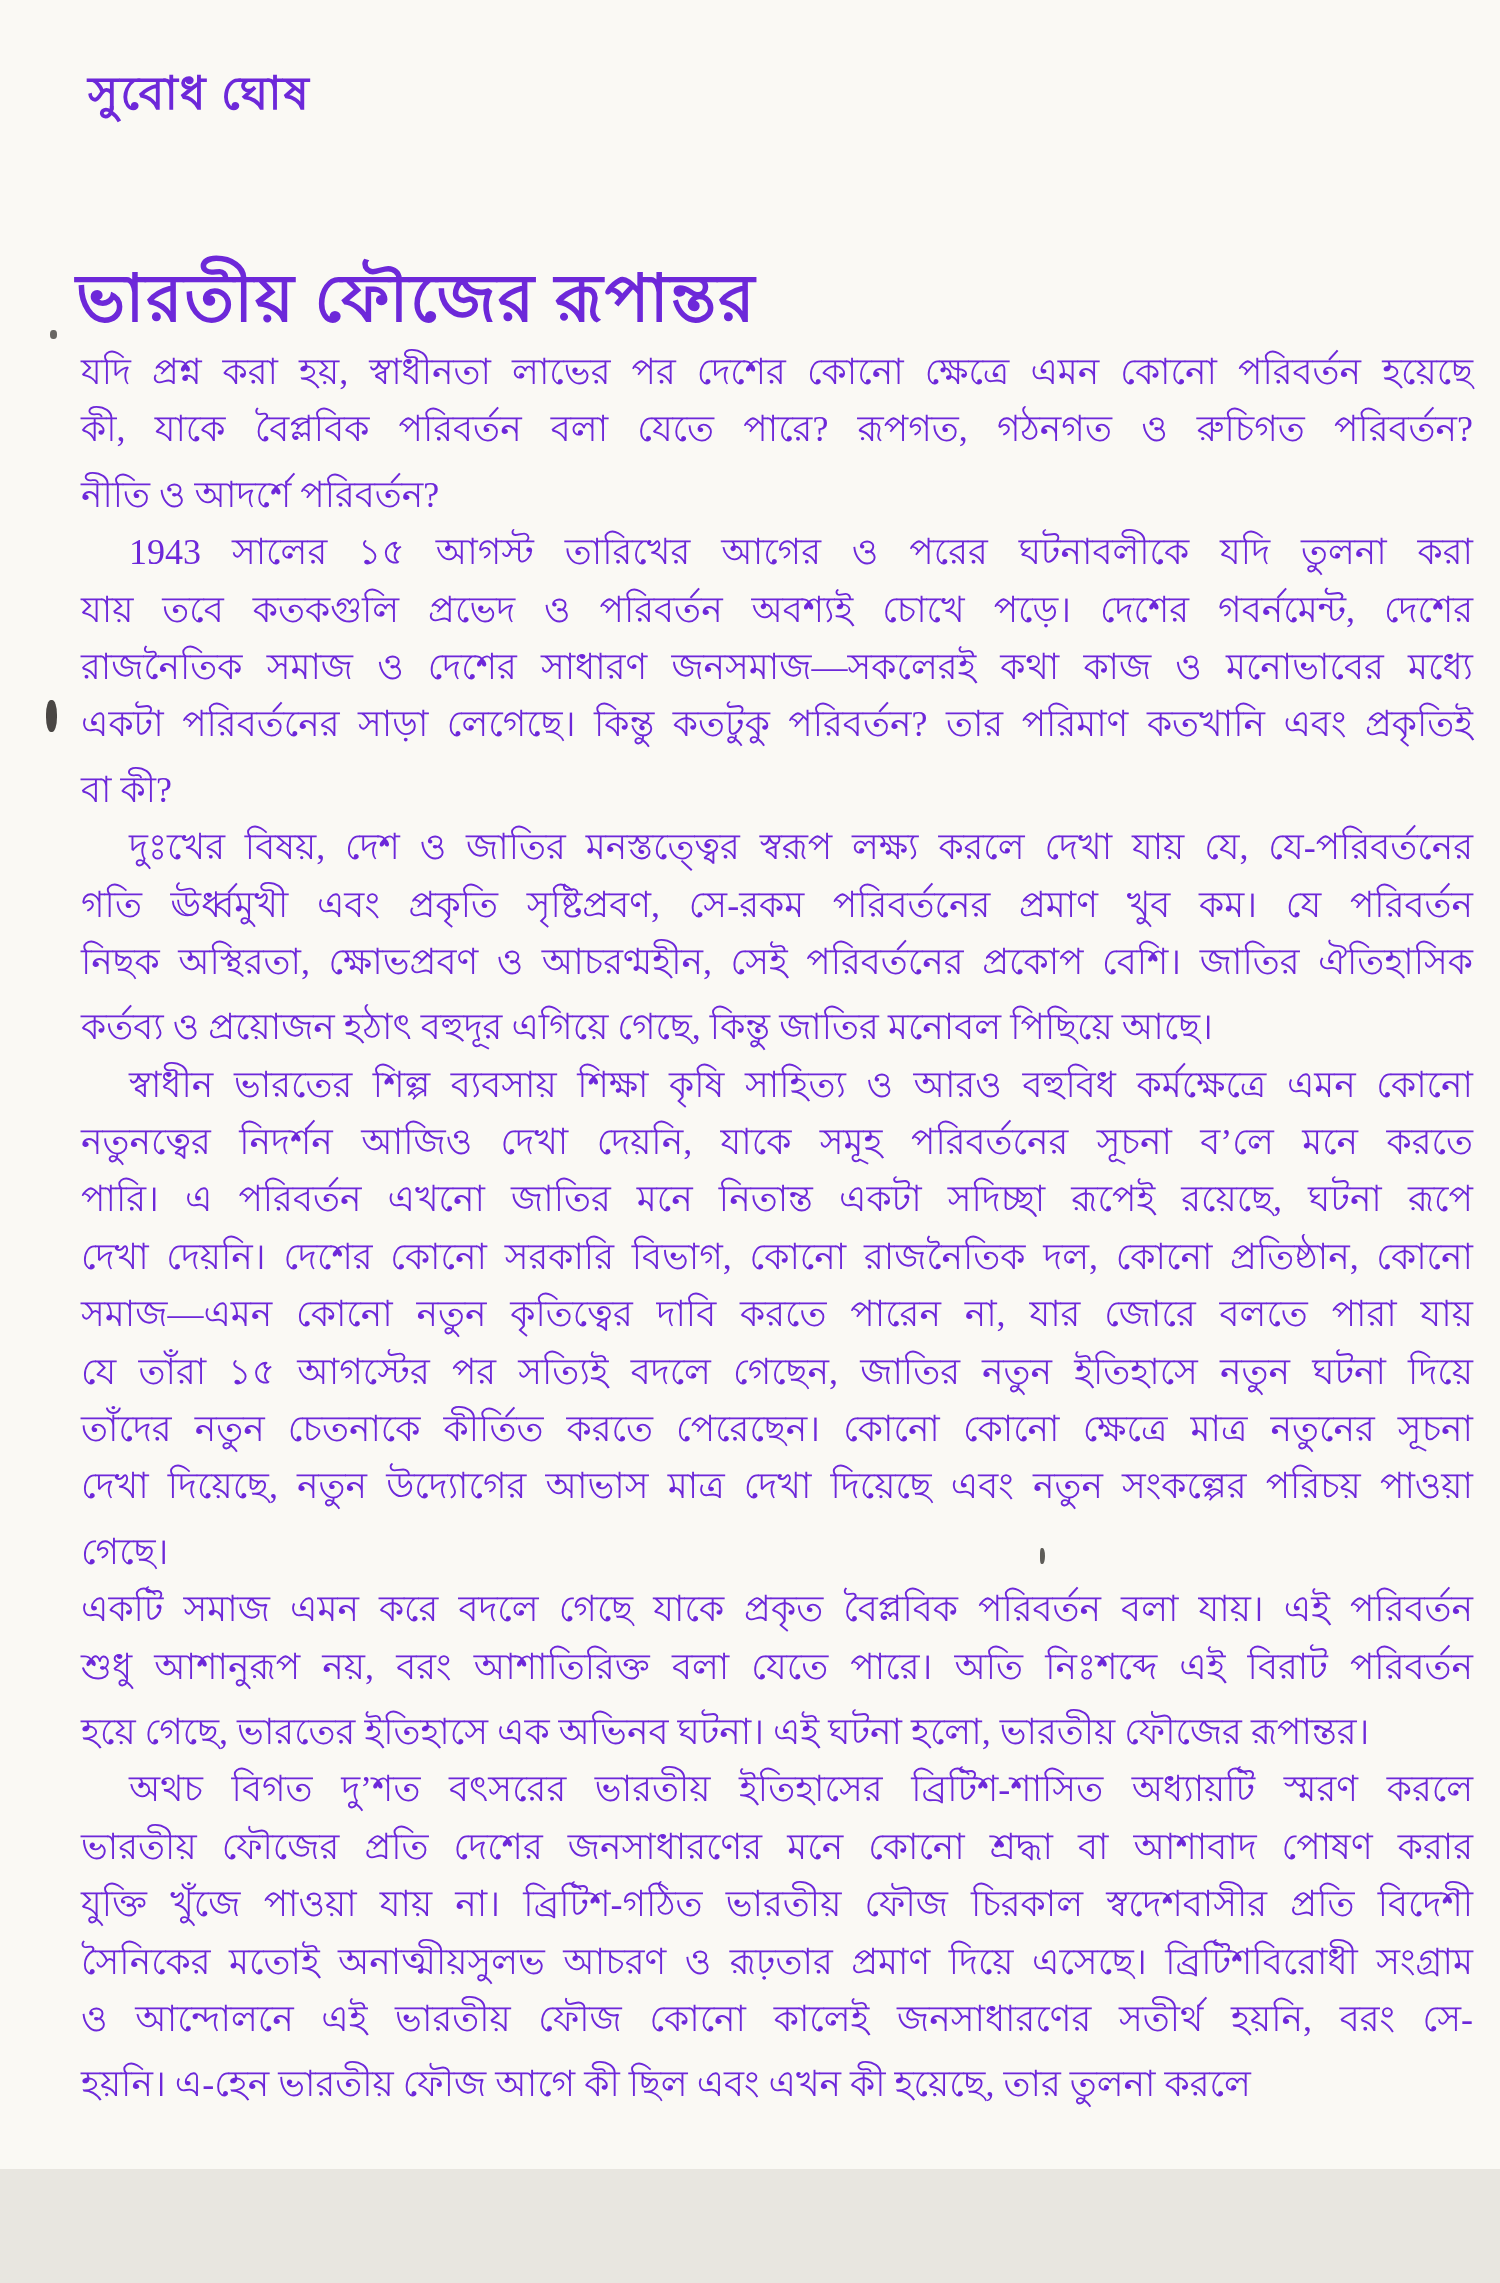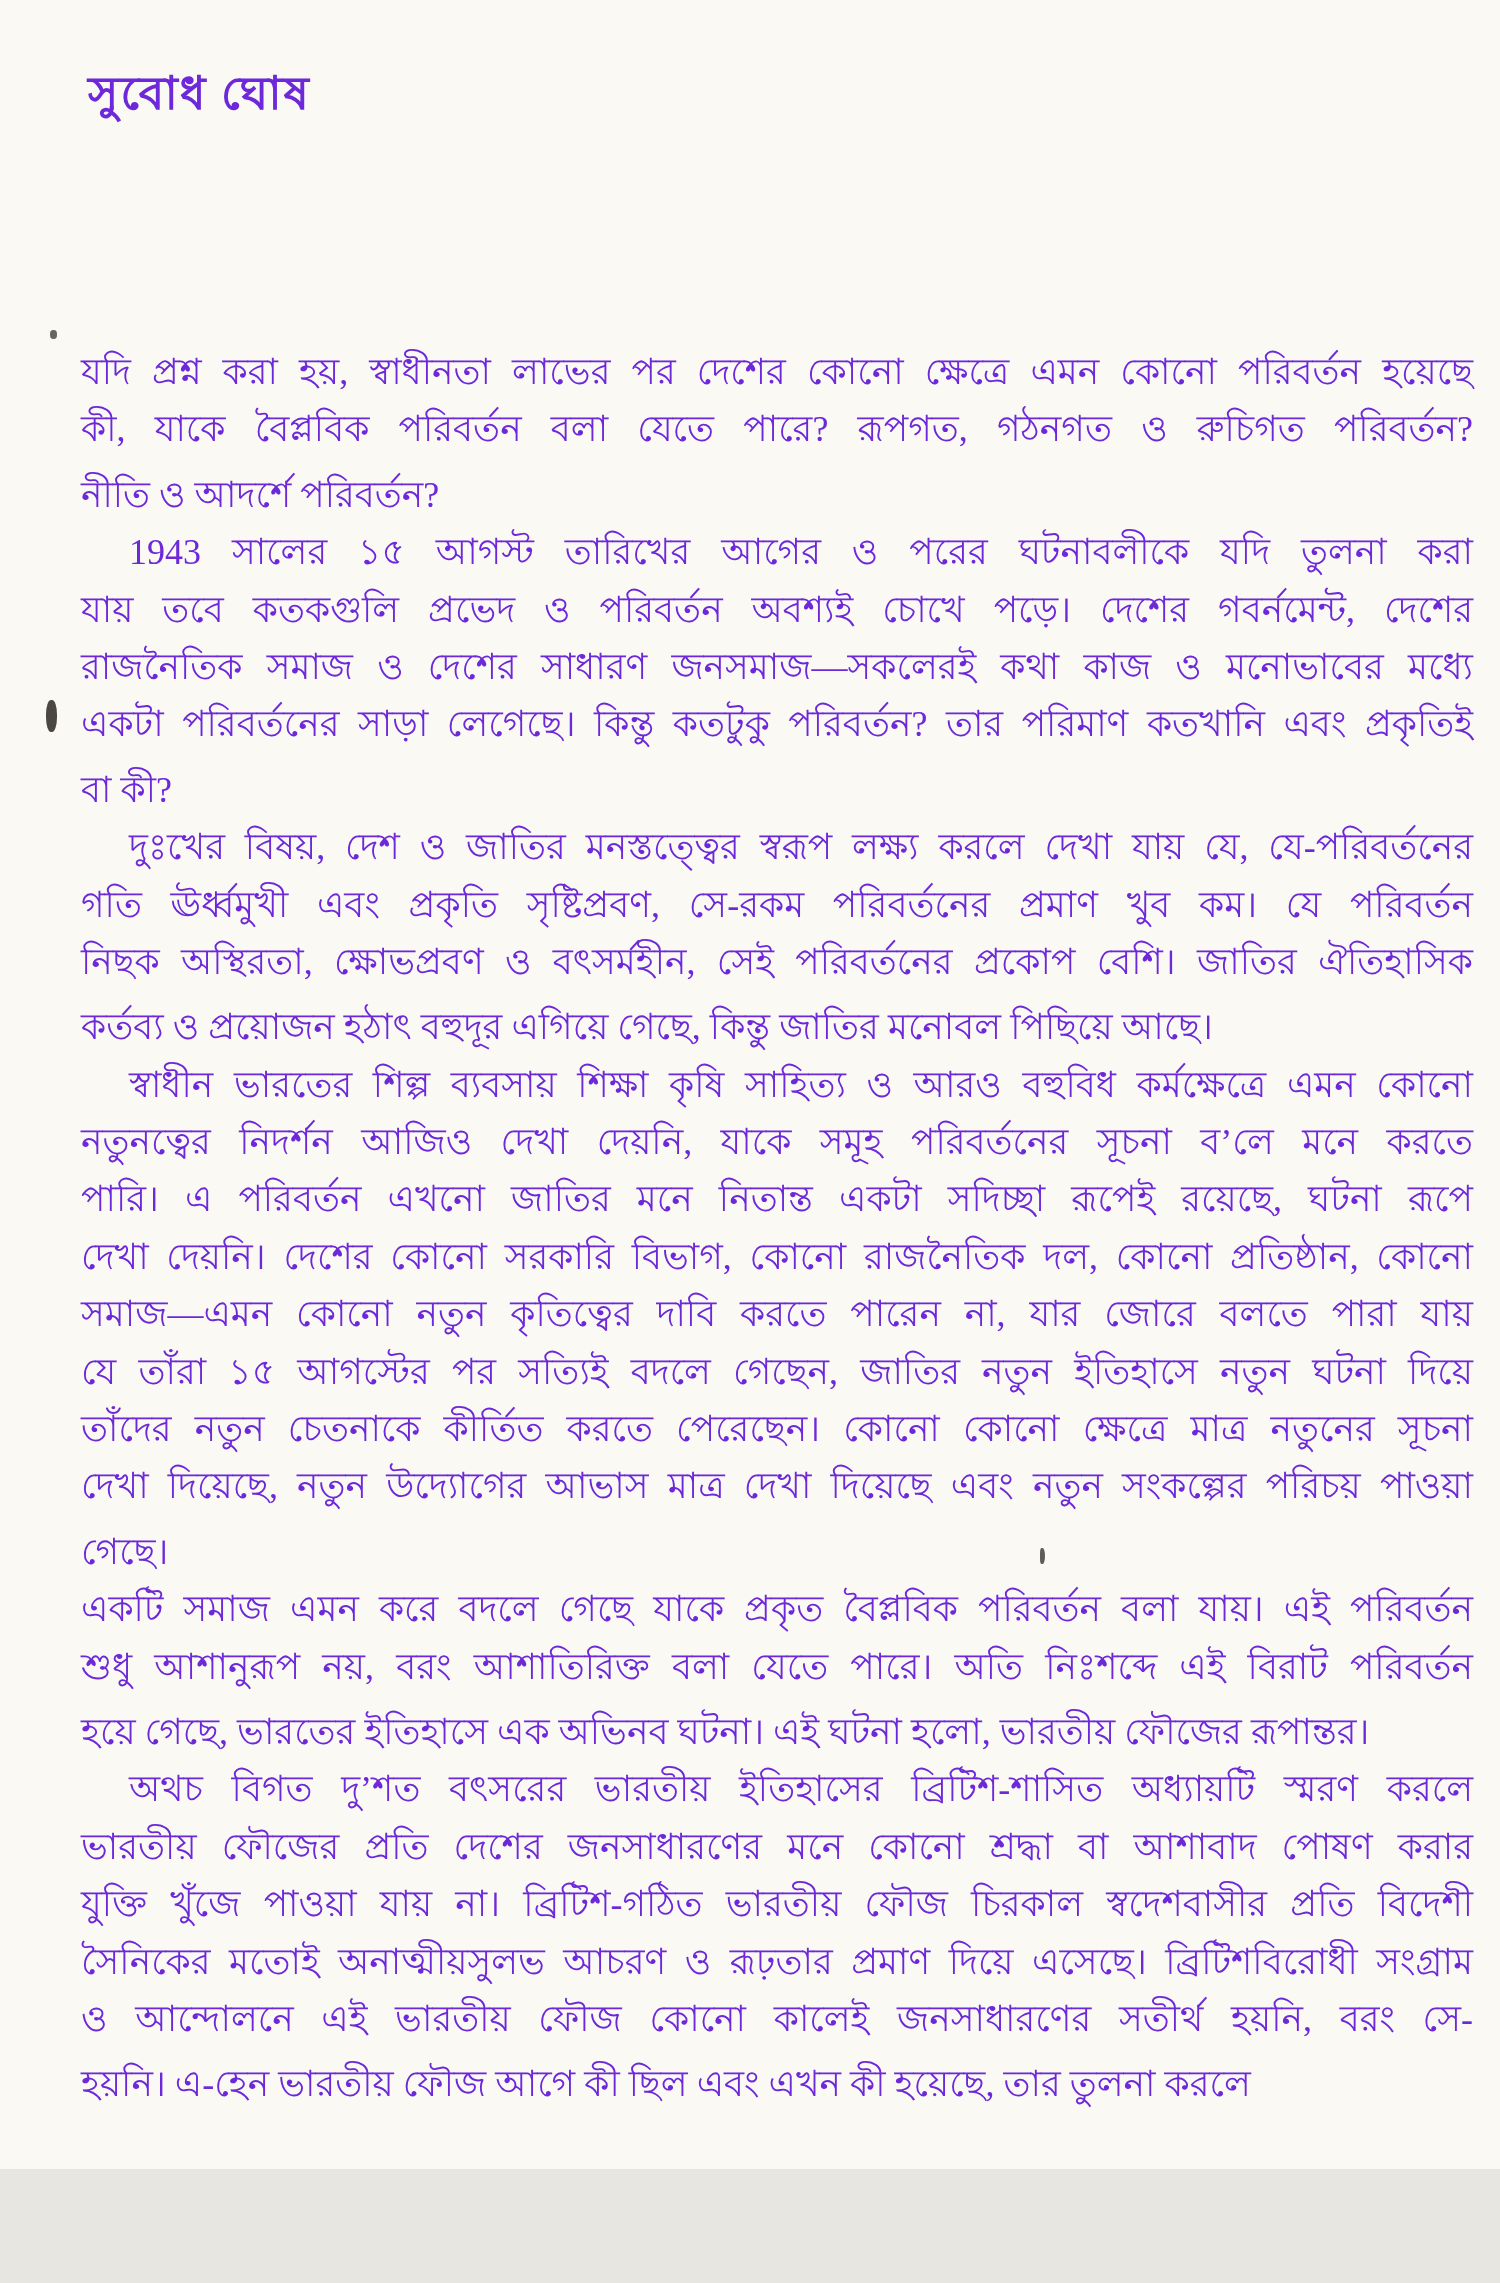--- a/index.html
+++ b/index.html
@@ -78,33 +78,34 @@
   .speck-1 { left: 46px; top: 700px; width: 11px; height: 32px; opacity: .85; }
   .speck-2 { left: 50px; top: 330px; width: 7px;  height: 9px;  opacity: .7; }
   .speck-3 { left: 1040px; top: 1548px; width: 5px; height: 16px; opacity: .75; border-radius: 40% 60% 60% 40%; }
 </style>
 </head>
 <body>
 
 <div class="page">
   <div class="author">সুবোধ ঘোষ</div>
 
+  <h1 class="title">ভারতীয় ফৌজের রূপান্তর</h1>
 
   <div class="body-text">
       <div class="line">যদি প্রশ্ন করা হয়, স্বাধীনতা লাভের পর দেশের কোনো ক্ষেত্রে এমন কোনো পরিবর্তন হয়েছে</div>
       <div class="line">কী, যাকে বৈপ্লবিক পরিবর্তন বলা যেতে পারে? রূপগত, গঠনগত ও রুচিগত পরিবর্তন?</div>
       <div class="line last">নীতি ও আদর্শে পরিবর্তন?</div>
       <div class="line indent">1943 সালের ১৫ আগস্ট তারিখের আগের ও পরের ঘটনাবলীকে যদি তুলনা করা</div>
       <div class="line">যায় তবে কতকগুলি প্রভেদ ও পরিবর্তন অবশ্যই চোখে পড়ে। দেশের গবর্নমেন্ট, দেশের</div>
       <div class="line">রাজনৈতিক সমাজ ও দেশের সাধারণ জনসমাজ—সকলেরই কথা কাজ ও মনোভাবের মধ্যে</div>
       <div class="line">একটা পরিবর্তনের সাড়া লেগেছে। কিন্তু কতটুকু পরিবর্তন? তার পরিমাণ কতখানি এবং প্রকৃতিই</div>
       <div class="line last">বা কী?</div>
       <div class="line indent">দুঃখের বিষয়, দেশ ও জাতির মনস্তত্ত্বের স্বরূপ লক্ষ্য করলে দেখা যায় যে, যে-পরিবর্তনের</div>
       <div class="line">গতি ঊর্ধ্বমুখী এবং প্রকৃতি সৃষ্টিপ্রবণ, সে-রকম পরিবর্তনের প্রমাণ খুব কম। যে পরিবর্তন</div>
-      <div class="line">নিছক অস্থিরতা, ক্ষোভপ্রবণ ও বৎসর্মহীন, সেই পরিবর্তনের প্রকোপ বেশি। জাতির ঐতিহাসিক</div>
+      <div class="line">নিছক অস্থিরতা, ক্ষোভপ্রবণ ও আচরণ্মহীন, সেই পরিবর্তনের প্রকোপ বেশি। জাতির ঐতিহাসিক</div>
       <div class="line last">কর্তব্য ও প্রয়োজন হঠাৎ বহুদূর এগিয়ে গেছে, কিন্তু জাতির মনোবল পিছিয়ে আছে।</div>
       <div class="line indent">স্বাধীন ভারতের শিল্প ব্যবসায় শিক্ষা কৃষি সাহিত্য ও আরও বহুবিধ কর্মক্ষেত্রে এমন কোনো</div>
       <div class="line">নতুনত্বের নিদর্শন আজিও দেখা দেয়নি, যাকে সমূহ পরিবর্তনের সূচনা ব’লে মনে করতে</div>
       <div class="line">পারি। এ পরিবর্তন এখনো জাতির মনে নিতান্ত একটা সদিচ্ছা রূপেই রয়েছে, ঘটনা রূপে</div>
       <div class="line">দেখা দেয়নি। দেশের কোনো সরকারি বিভাগ, কোনো রাজনৈতিক দল, কোনো প্রতিষ্ঠান, কোনো</div>
       <div class="line">সমাজ—এমন কোনো নতুন কৃতিত্বের দাবি করতে পারেন না, যার জোরে বলতে পারা যায়</div>
       <div class="line">যে তাঁরা ১৫ আগস্টের পর সত্যিই বদলে গেছেন, জাতির নতুন ইতিহাসে নতুন ঘটনা দিয়ে</div>
       <div class="line">তাঁদের নতুন চেতনাকে কীর্তিত করতে পেরেছেন। কোনো কোনো ক্ষেত্রে মাত্র নতুনের সূচনা</div>
       <div class="line">দেখা দিয়েছে, নতুন উদ্যোগের আভাস মাত্র দেখা দিয়েছে এবং নতুন সংকল্পের পরিচয় পাওয়া</div>
       <div class="line last">গেছে।</div>

